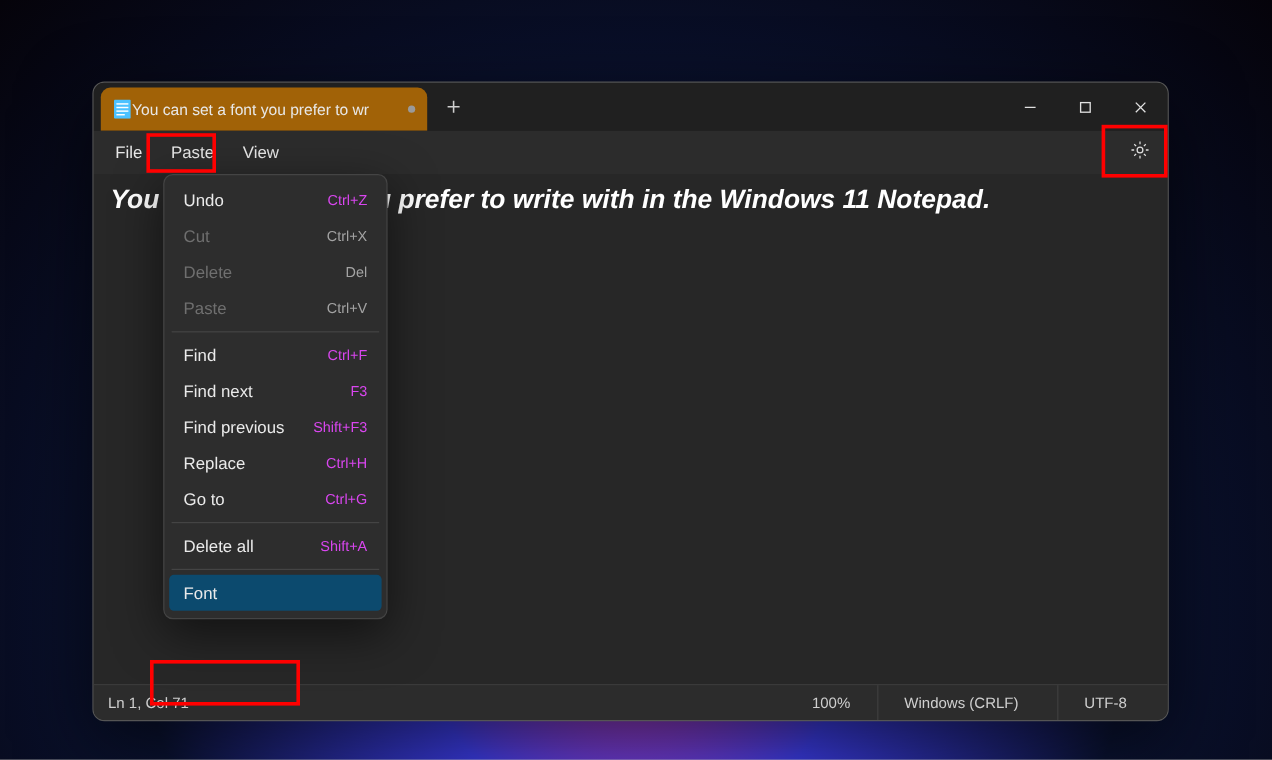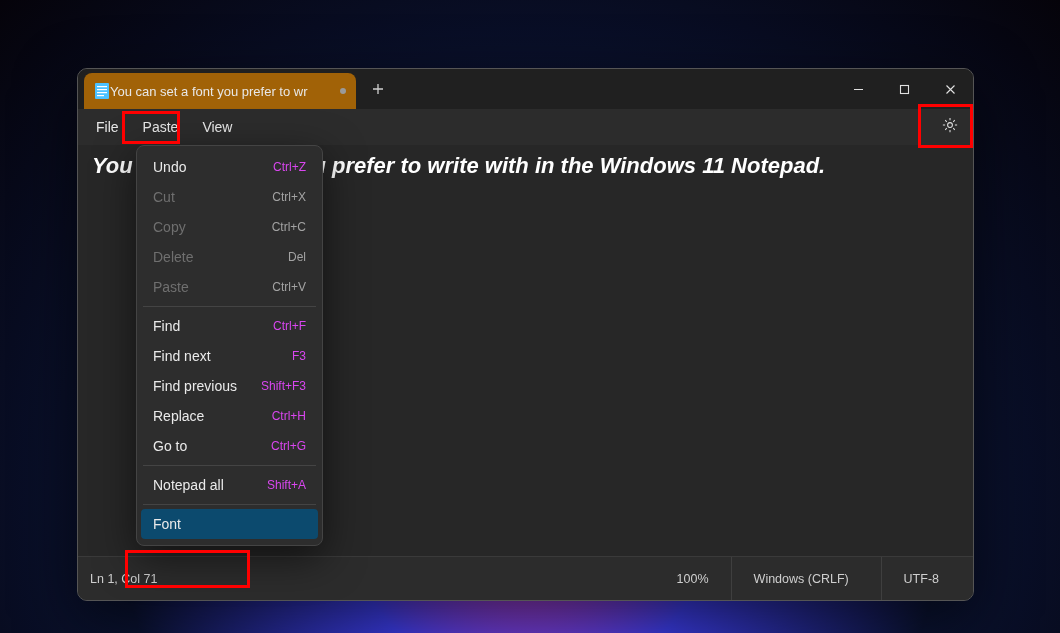--- a/index.html
+++ b/index.html
@@ -92,21 +92,21 @@
     font-size: 22px;
     font-style: italic;
     font-weight: 600;
     line-height: 1.35;
     overflow: hidden;
     position: relative;
   }
 
   
   .statusbar {
-    height: 44px;
+    height: 30px;
     background: #2c2c2c;
     display: flex;
     align-items: center;
     font-size: 12.5px;
     color: #cfcfcf;
     padding: 0 12px;
     gap: 0;
     border-top: 1px solid #3a3a3a;
   }
   .sb-left { width: 70px; }
@@ -224,24 +224,20 @@
 <div class="edit-menu" id="edit-menu">
     <div class="dm-row">
       <span>Undo</span>
       <span class="dm-shortcut">Ctrl+Z</span>
     </div>
     <div class="dm-row disabled">
       <span>Cut</span>
       <span class="dm-shortcut">Ctrl+X</span>
     </div>
     <div class="dm-row disabled">
-      <span>Copy</span>
-      <span class="dm-shortcut">Ctrl+C</span>
-    </div>
-    <div class="dm-row disabled">
       <span>Delete</span>
       <span class="dm-shortcut">Del</span>
     </div>
     <div class="dm-row disabled">
       <span>Paste</span>
       <span class="dm-shortcut">Ctrl+V</span>
     </div>
     <div class="dm-sep"></div>
     <div class="dm-row">
       <span>Find</span>
@@ -258,21 +254,21 @@
     <div class="dm-row">
       <span>Replace</span>
       <span class="dm-shortcut">Ctrl+H</span>
     </div>
     <div class="dm-row">
       <span>Go to</span>
       <span class="dm-shortcut">Ctrl+G</span>
     </div>
     <div class="dm-sep"></div>
     <div class="dm-row">
-      <span>Notepad all</span>
+      <span>Delete all</span>
       <span class="dm-shortcut">Shift+A</span>
     </div>
     <div class="dm-sep"></div>
     <div class="dm-row hover">
       <span>Font</span>
       <span class="dm-shortcut"></span>
     </div>
   </div>
 
 <div class="hl" id="hl-edit" style="left: 122px; top: 111px; width: 58px; height: 33px;"></div>

